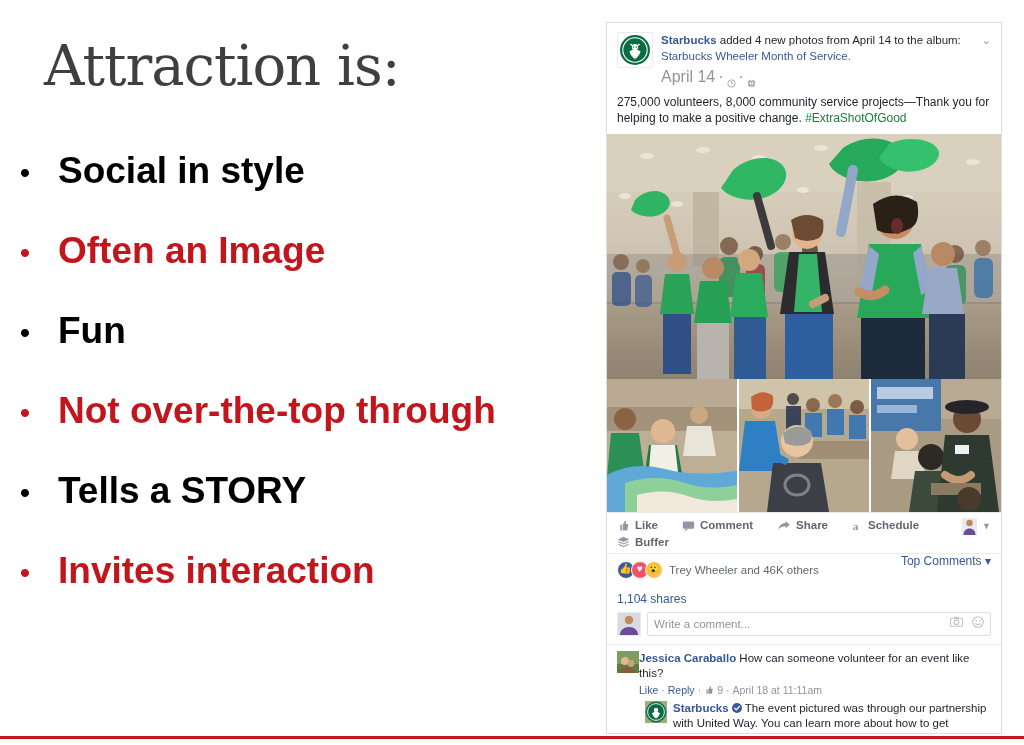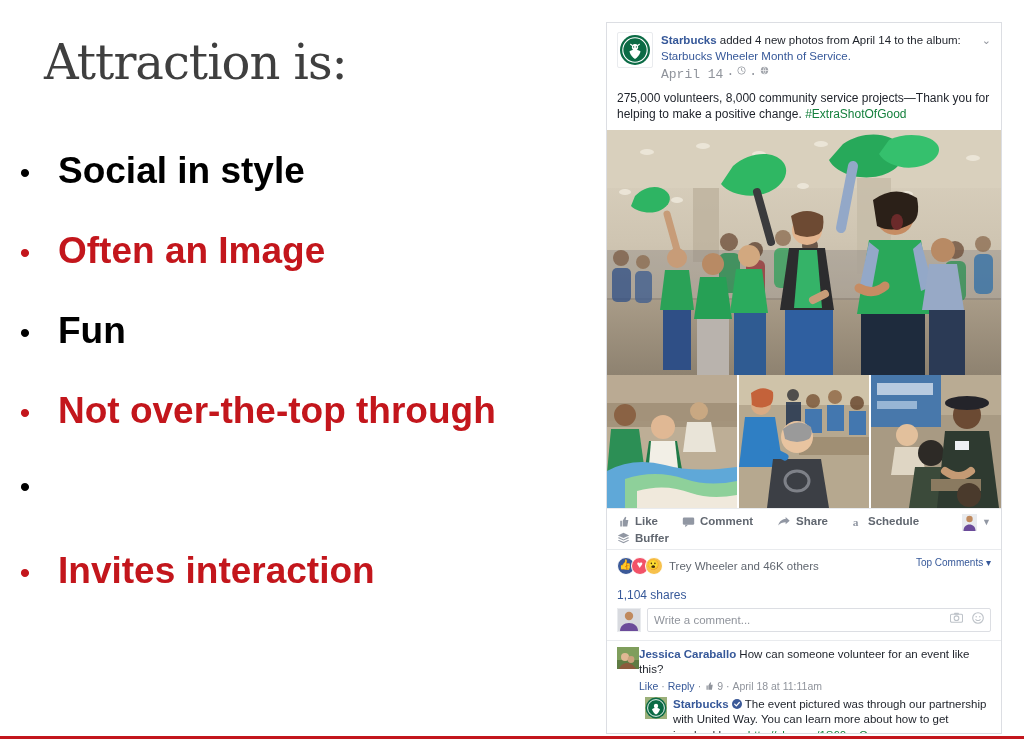--- a/index.html
+++ b/index.html
@@ -8,21 +8,21 @@
     font-family:"Liberation Sans",sans-serif;
     overflow:hidden;position:relative;
   }
   .slide{position:absolute;inset:0;background:#fff;}
 
   
   .left{position:absolute;left:0;top:0;width:600px;height:745px;}
   .title{
     position:absolute;left:44px;top:38px;
     font-family:"DejaVu Serif",serif;
-    font-size:48px;font-weight:400;color:#3f3f3f;
+    font-size:56px;font-weight:400;color:#3f3f3f;
     letter-spacing:-1px;line-height:1;white-space:nowrap;
   }
   .bullets{position:absolute;left:8px;top:152px;width:592px;}
   .bullet{display:flex;align-items:baseline;height:80px;}
   .dot{
     width:34px;text-align:center;font-size:30px;line-height:1;
     flex:0 0 34px;
   }
   .btext{
     font-size:37px;font-weight:bold;line-height:1.05;
@@ -47,21 +47,21 @@
   .sb-logo{
     width:34px;height:34px;border-radius:2px;flex:0 0 34px;
     background:#fff;border:1px solid #e9ebee;
     display:flex;align-items:center;justify-content:center;
     overflow:hidden;
   }
   .sb-logo svg{display:block;}
   .fb-head-txt{margin-left:8px;line-height:1.35;font-size:11.5px;padding-top:1px;}
   .fb-name{color:#365899;font-weight:bold;}
   .fb-album{color:#365899;}
-  .fb-meta{color:#90949c;font-size:13px;margin-top:2px;display:flex;align-items:flex-start;gap:3px;font-family:Liberation Mono, monospace;}
+  .fb-meta{color:#90949c;font-size:16px;margin-top:2px;display:flex;align-items:flex-end;gap:3px;}
   .mini-ic{display:inline-block;width:9px;height:9px;opacity:.85;}
   .chev{
     position:absolute;right:10px;top:11px;color:#90949c;font-size:11px;
   }
   .fb-body{padding:2px 10px 7px 10px;font-size:12px;line-height:1.38;color:#1d2129;}
   .link{color:#15803d;}
 
   
   .photo-main{width:100%;height:245px;display:block;position:relative;overflow:hidden;background:#b9b0a0;}
   .thumbs{display:flex;gap:2px;background:#fff;height:133px;}
@@ -86,21 +86,21 @@
   .rx span{
     width:16px;height:16px;border-radius:50%;display:inline-block;
     border:1.5px solid #fff;margin-left:-4px;
     background-size:cover;position:relative;
     font-size:10px;line-height:13px;text-align:center;color:#fff;
   }
   .rx span:first-child{margin-left:0;}
   .rx-like{background:#3b5998;}
   .rx-love{background:#f25268;}
   .rx-wow{background:#f7c14c;color:#5a4418;}
-  .topc{position:absolute;right:10px;top:7px;color:#365899;font-size:10px;}
+  .topc{position:absolute;right:10px;top:0;color:#365899;font-size:12px;}
 
   .shares{padding:6px 10px 2px 10px;color:#365899;font-size:12px;}
 
   .composer{display:flex;align-items:flex-end;padding:4px 10px 8px 10px;gap:6px;}
   .av-box{width:22px;height:22px;flex:0 0 22px;overflow:hidden;border:1px solid #e9ebee;background:#cdd2d9;}
   .cinput{
     flex:1 1 auto;border:1px solid #dcdee3;height:22px;border-radius:2px;
     display:flex;align-items:center;padding:0 6px;color:#90949c;font-size:11.5px;
     position:relative;background:#fff;
   }
@@ -136,20 +136,21 @@
       <div class="bullet">
         <div class="dot c-black">•</div>
         <div class="btext c-black">Fun</div>
       </div>
       <div class="bullet">
         <div class="dot c-red">•</div>
         <div class="btext c-red">Not over-the-top through</div>
       </div>
       <div class="bullet">
         <div class="dot c-black">•</div>
+        <div class="btext c-black">Tells a STORY</div>
       </div>
       <div class="bullet">
         <div class="dot c-red">•</div>
         <div class="btext c-red">Invites interaction</div>
       </div>
     </div>
   </div>
 
   <div class="fb">
 

